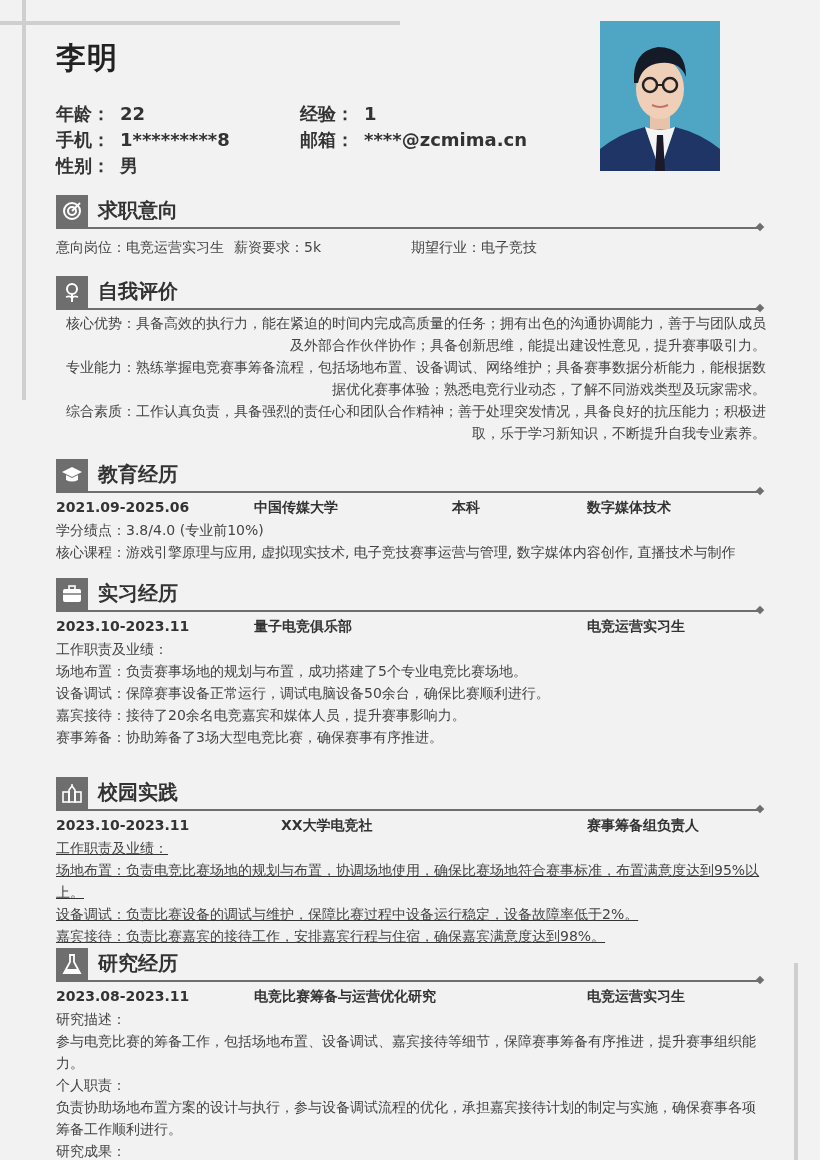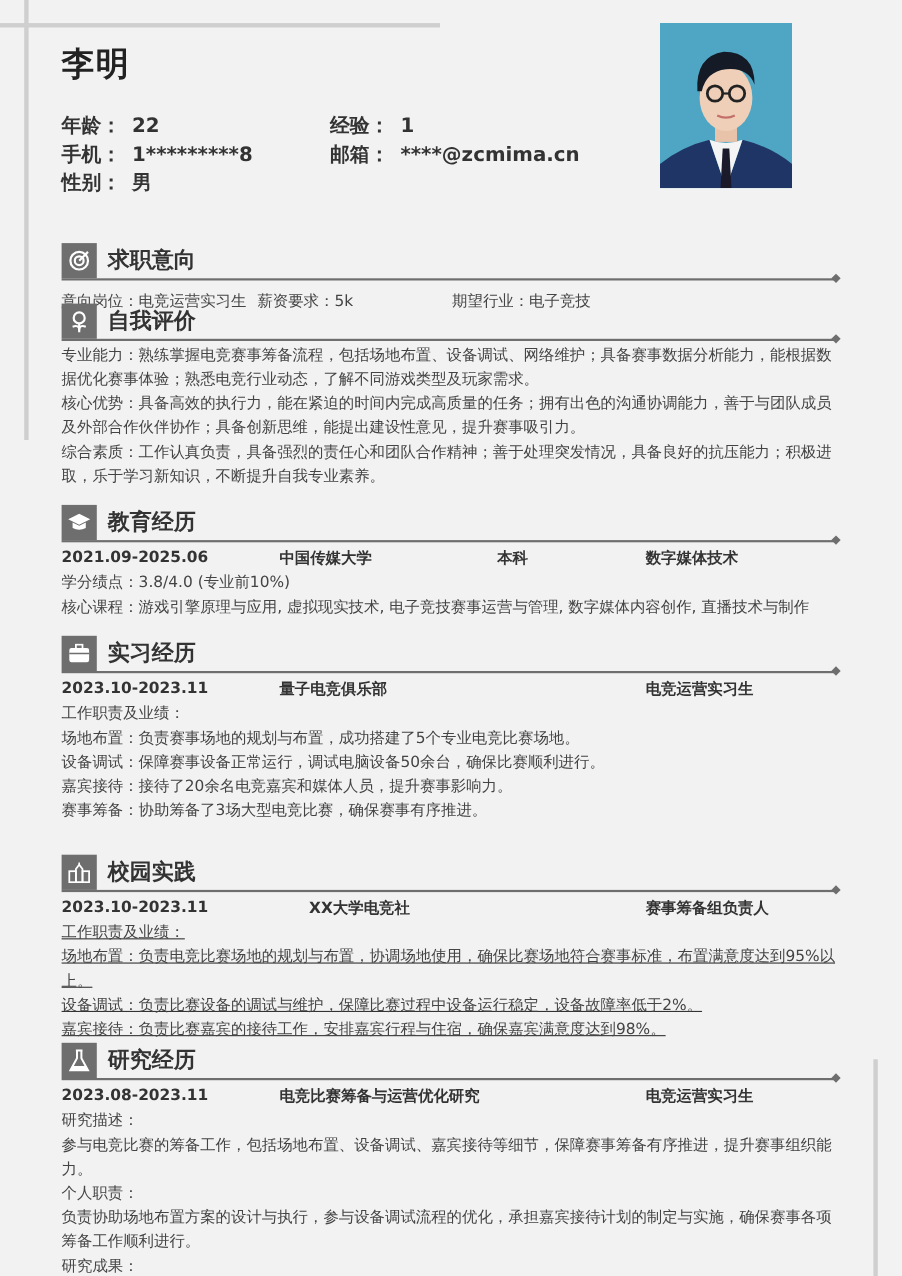--- a/index.html
+++ b/index.html
@@ -53,56 +53,56 @@
     <rect x="50" y="86" width="20" height="22" fill="#e8c3aa"></rect>
     <ellipse cx="60" cy="68" rx="24" ry="30" fill="#efcfb8"></ellipse>
     <path d="M34 62 Q32 30 58 26 Q86 26 86 56 Q80 40 60 42 Q42 44 38 62 Z" fill="#141a26"></path>
     <circle cx="50" cy="64" r="7" fill="none" stroke="#222" stroke-width="2.5"></circle>
     <circle cx="70" cy="64" r="7" fill="none" stroke="#222" stroke-width="2.5"></circle>
     <line x1="57" y1="64" x2="63" y2="64" stroke="#222" stroke-width="2"></line>
     <path d="M52 84 Q60 88 68 84" fill="none" stroke="#c4706a" stroke-width="2"></path>
   </svg>
 </div>
 
-<div class="section" style="top:195px;margin-top:26px;">
+<div class="section" style="top:195px;">
   <div class="sec-head">
     <div class="sec-icon">
       <svg width="22" height="22" viewBox="0 0 22 22">
           <circle cx="11" cy="11" r="8" fill="none" stroke="#fff" stroke-width="2"></circle>
           <circle cx="11" cy="11" r="4" fill="none" stroke="#fff" stroke-width="2"></circle>
           <line x1="11" y1="11" x2="19" y2="3" stroke="#fff" stroke-width="2"></line>
         </svg>
     </div>
     <div class="sec-title">求职意向</div>
     <div class="sec-line"></div>
     <div class="sec-diamond"></div>
   </div>
   <div style="position:relative;height:30px;font-size:14px;color:#444;">
     <span style="position:absolute;left:0;top:10px;">意向岗位：电竞运营实习生</span>
     <span style="position:absolute;left:178px;top:10px;">薪资要求：5k</span>
     <span style="position:absolute;left:355px;top:10px;">期望行业：电子竞技</span>
   </div>
 </div>
 
-<div class="section" style="top:276px;">
+<div class="section" style="top:276px;text-align:right;">
   <div class="sec-head">
     <div class="sec-icon">
       <svg width="20" height="22" viewBox="0 0 20 22">
           <circle cx="10" cy="8" r="5" fill="none" stroke="#fff" stroke-width="2"></circle>
           <line x1="10" y1="13" x2="10" y2="21" stroke="#fff" stroke-width="2"></line>
           <path d="M4 16 Q10 14 10 19 M16 16 Q10 14 10 19" fill="none" stroke="#fff" stroke-width="1.8"></path>
         </svg>
     </div>
     <div class="sec-title">自我评价</div>
     <div class="sec-line"></div>
     <div class="sec-diamond"></div>
   </div>
   <div style="margin-top:2px;">
+    <div class="txt">核心优势：具备高效的执行力，能在紧迫的时间内完成高质量的任务；拥有出色的沟通协调能力，善于与团队成员及外部合作伙伴协作；具备创新思维，能提出建设性意见，提升赛事吸引力。</div>
     <div class="txt">专业能力：熟练掌握电竞赛事筹备流程，包括场地布置、设备调试、网络维护；具备赛事数据分析能力，能根据数据优化赛事体验；熟悉电竞行业动态，了解不同游戏类型及玩家需求。</div>
-    <div class="txt">核心优势：具备高效的执行力，能在紧迫的时间内完成高质量的任务；拥有出色的沟通协调能力，善于与团队成员及外部合作伙伴协作；具备创新思维，能提出建设性意见，提升赛事吸引力。</div>
     <div class="txt">综合素质：工作认真负责，具备强烈的责任心和团队合作精神；善于处理突发情况，具备良好的抗压能力；积极进取，乐于学习新知识，不断提升自我专业素养。</div>
   </div>
 </div>
 
 <div class="section" style="top:459px;">
   <div class="sec-head">
     <div class="sec-icon">
       <svg width="22" height="20" viewBox="0 0 22 20">
           <path d="M1 7 L11 2 L21 7 L11 12 Z" fill="#fff"></path>
           <path d="M5 10 L5 15 Q11 18 17 15 L17 10 L11 13 Z" fill="#fff"></path>

